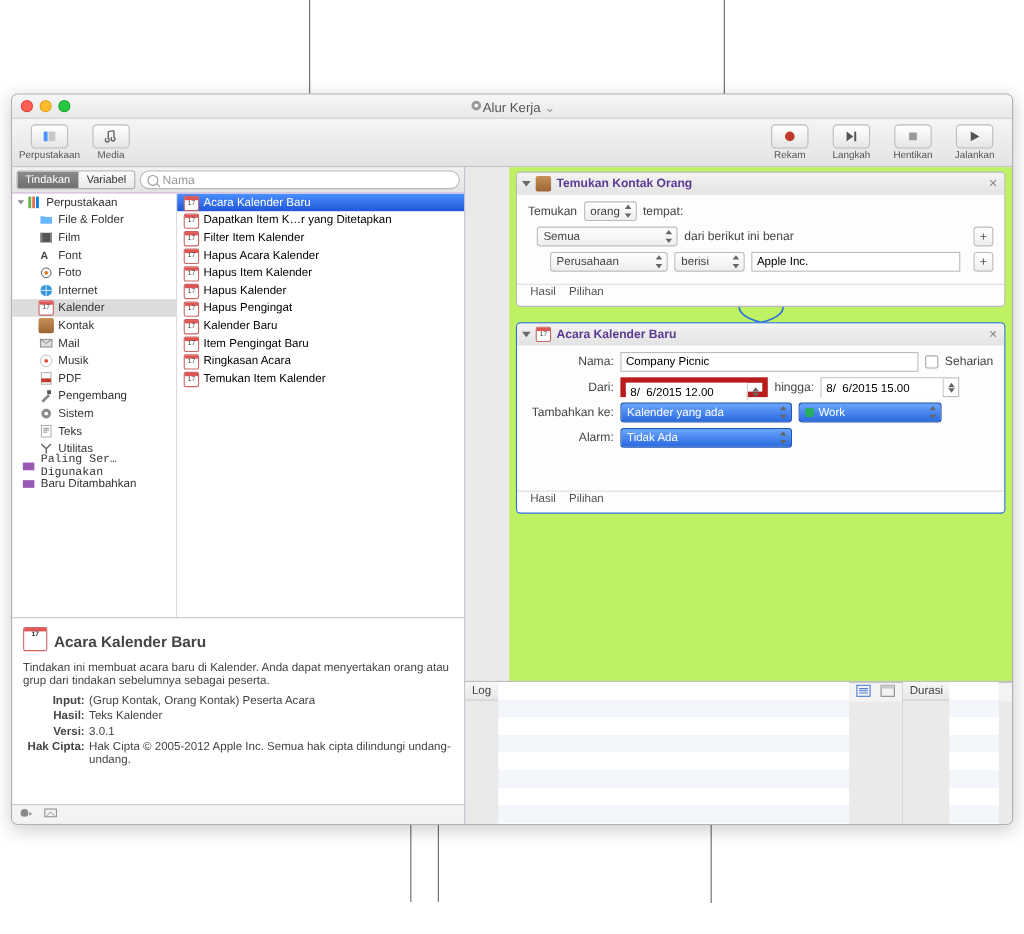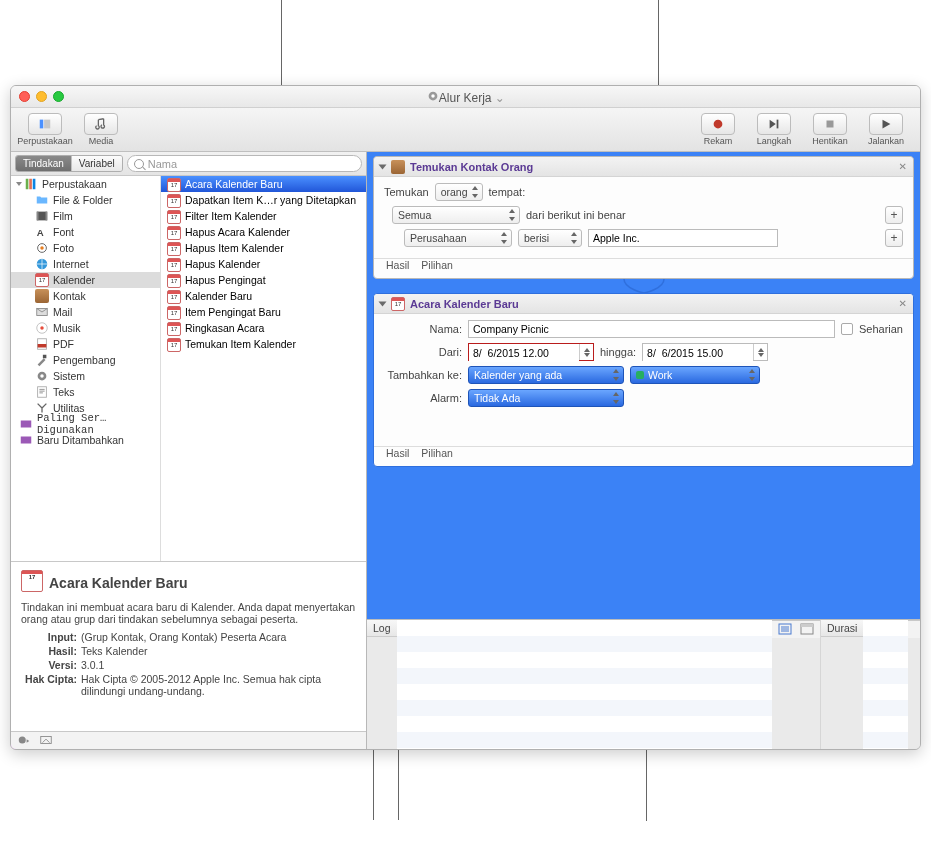--- a/index.html
+++ b/index.html
@@ -12,21 +12,21 @@
 .title-center{position:absolute;left:0;right:0;text-align:center;font-size:12px;color:#555;pointer-events:none;}
 .title-center .gear{display:inline-block;width:10px;height:10px;vertical-align:-1px;}
 .toolbar{height:44px;background:linear-gradient(#f5f5f5,#e3e3e3);border-bottom:1px solid #bfbfbf;display:flex;align-items:center;padding:0 8px;}
 .tbtn-group{display:flex;gap:4px;}
 .tbtn{display:flex;flex-direction:column;align-items:center;width:52px;cursor:default;}
 .tbtn .ticon{width:34px;height:22px;background:linear-gradient(#fff,#e6e6e6);border:1px solid #bcbcbc;border-radius:4px;display:flex;align-items:center;justify-content:center;}
 .tbtn .tlbl{font-size:9px;color:#555;margin-top:1px;}
 .toolbar-spacer{flex:1;}
 .right-tbns{display:flex;gap:4px;}
 .body{flex:1;display:flex;min-height:0;}
-.sidebar{width:356px;display:flex;flex-direction:column;border-right:1px solid #b8b8b8;background:#f0abfc;}
+.sidebar{width:412px;display:flex;flex-direction:column;border-right:1px solid #b8b8b8;background:#f0abfc;}
 .seg-row{display:flex;align-items:center;height:24px;background:linear-gradient(#f2f2f2,#e4e4e4);border-bottom:1px solid #c8c8c8;padding:0 4px;gap:4px;}
 .seg{display:flex;border:1px solid #aeaeae;border-radius:3px;overflow:hidden;height:17px;}
 .seg button{border:none;background:linear-gradient(#fcfcfc,#e8e8e8);padding:0 7px;font-size:10px;color:#333;border-right:1px solid #c0c0c0;}
 .seg button:last-child{border-right:none;}
 .seg button.sel{background:linear-gradient(#8a8a8a,#6f6f6f);color:#fff;}
 .search{flex:1;height:17px;border:1px solid #b8b8b8;border-radius:9px;background:#fff;display:flex;align-items:center;padding:0 6px;color:#999;}
 .search .sicon{width:10px;height:10px;border:1.3px solid #999;border-radius:50%;position:relative;margin-right:4px;}
 .search .sicon::after{content:"";position:absolute;width:4px;height:1.3px;background:#999;bottom:-2px;right:-3px;transform:rotate(45deg);}
 .browser{flex:1;display:flex;min-height:0;}
 .col1{width:150px;background:#fff;border-right:1px solid #ddd;overflow:auto;}
@@ -38,21 +38,21 @@
 .tree-item.sel{background:#dcdcdc;}
 .act-item{display:flex;align-items:center;height:16px;padding-left:6px;font-size:10.5px;cursor:default;}
 .act-item.sel{background:linear-gradient(#4a90ff,#2156d8);color:#fff;}
 .act-item .aicon{width:14px;height:12px;margin-right:4px;}
 .info-pane{height:170px;border-top:1px solid #c8c8c8;background:#fff;padding:8px 10px;overflow:hidden;font-size:10.5px;color:#444;}
 .info-title{font-weight:bold;font-size:14px;display:flex;align-items:center;gap:6px;margin-bottom:6px;}
 .info-kv{display:flex;margin-top:2px;}
 .info-kv .k{width:56px;text-align:right;font-weight:bold;margin-right:4px;}
 .info-footer{height:18px;border-top:1px solid #c8c8c8;display:flex;align-items:center;padding:0 6px;gap:8px;background:#f3f3f3;}
 .workflow{flex:1;display:flex;flex-direction:column;background:#eaeaea;min-width:0;}
-.wf-canvas{flex:1;overflow:auto;padding:4px 6px;background:#3b82f6;}
+.wf-canvas{flex:1;overflow:auto;padding:4px 6px;background:#bef264;margin-left:40px;}
 .action-box{background:#fdfdfd;border:1px solid #b8b8b8;border-radius:4px;margin-bottom:8px;}
 .action-box.sel{border:1.5px solid #2f6fdd;}
 .ab-head{height:20px;background:linear-gradient(#f3f3f3,#e4e4e4);border-bottom:1px solid #d4d4d4;display:flex;align-items:center;padding:0 6px;border-radius:4px 4px 0 0;}
 .ab-head .disc2{width:0;height:0;border-left:5px solid #6b6b6b;border-top:4px solid transparent;border-bottom:4px solid transparent;transform:rotate(90deg);margin-right:6px;}
 .ab-head .ahicon{width:14px;height:14px;margin-right:5px;}
 .ab-head .ahtitle{color:#5b3a94;font-weight:bold;font-size:11px;}
 .ab-head .ax{margin-left:auto;color:#888;font-size:10px;cursor:default;}
 .ab-body{padding:6px 10px;font-size:11px;color:#444;}
 .ab-row{display:flex;align-items:center;gap:6px;margin-bottom:5px;}
 .ab-row .lbl{width:78px;text-align:right;}
@@ -479,21 +479,21 @@
           </div>
           <div class="ab-body">
             <div class="ab-row">
               <span class="lbl">Nama:</span>
               <input class="mac-input" value="Company Picnic" style="">
               <span class="chk"></span>
               <span>Seharian</span>
             </div>
             <div class="ab-row">
               <span class="lbl">Dari:</span>
-              <span style="display:flex;border:1px solid #b91c1c;height:18px;background:#fff;">
+              <span style="display:flex;border:5px solid #b91c1c;height:18px;background:#fff;">
                 <input class="mac-input" style="border: none; width: 110px;" value="8/  6/2015 12.00">
                 <span class="step">
                     <div class="up"></div>
                     <div class="dn"></div>
                   </span>
               </span>
               <span>hingga:</span>
               <span style="display:flex;border:1px solid #bbb;height:18px;background:#fff;">
                 <input class="mac-input" style="border: none; width: 110px;" value="8/  6/2015 15.00">
                 <span class="step">

